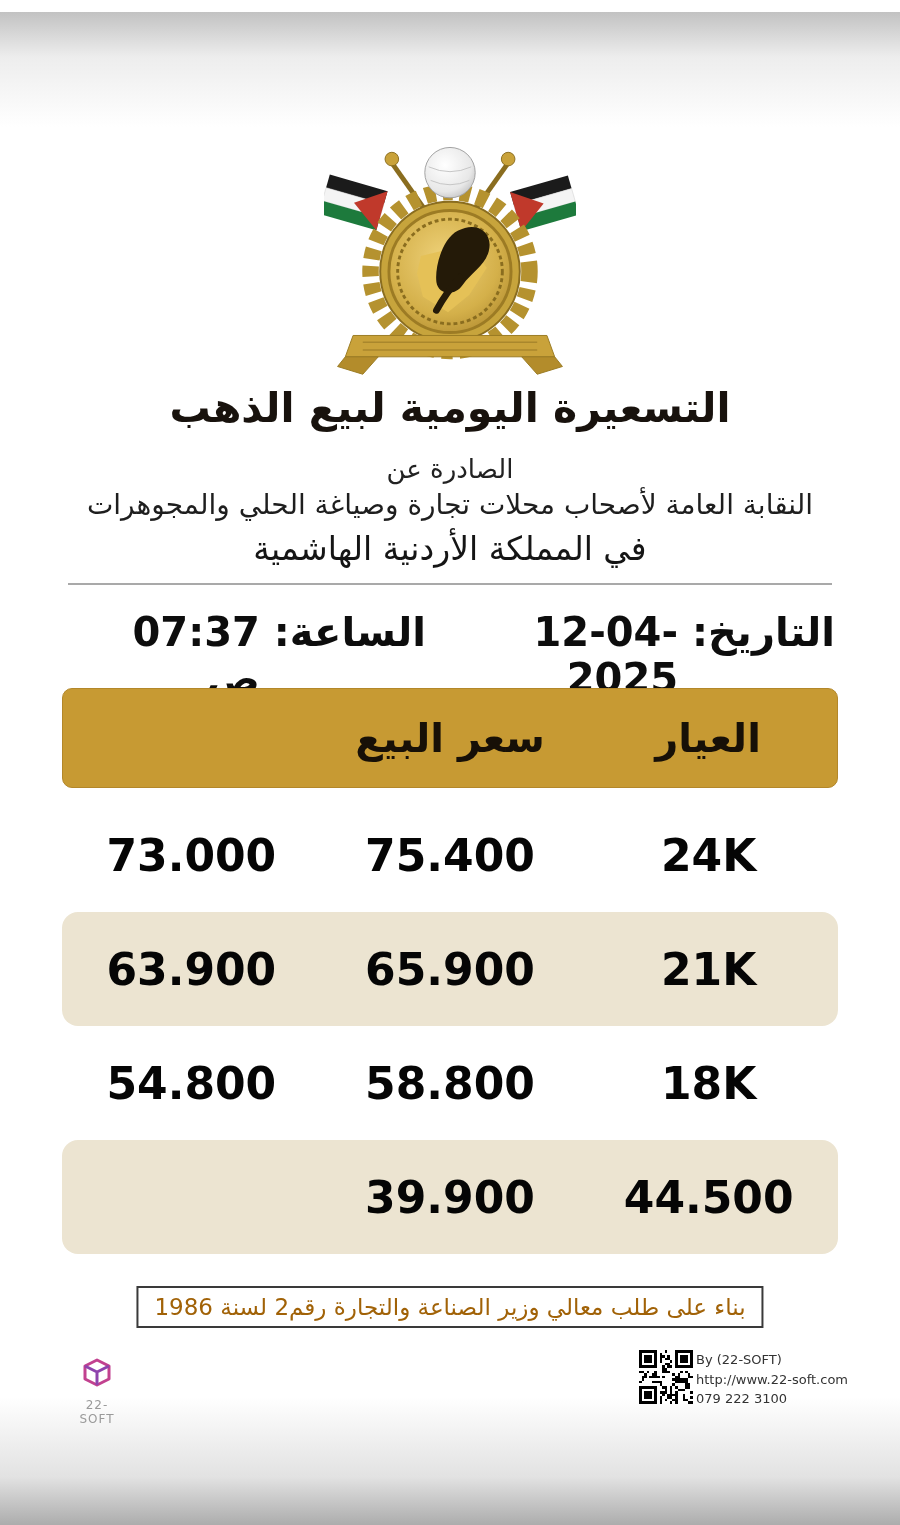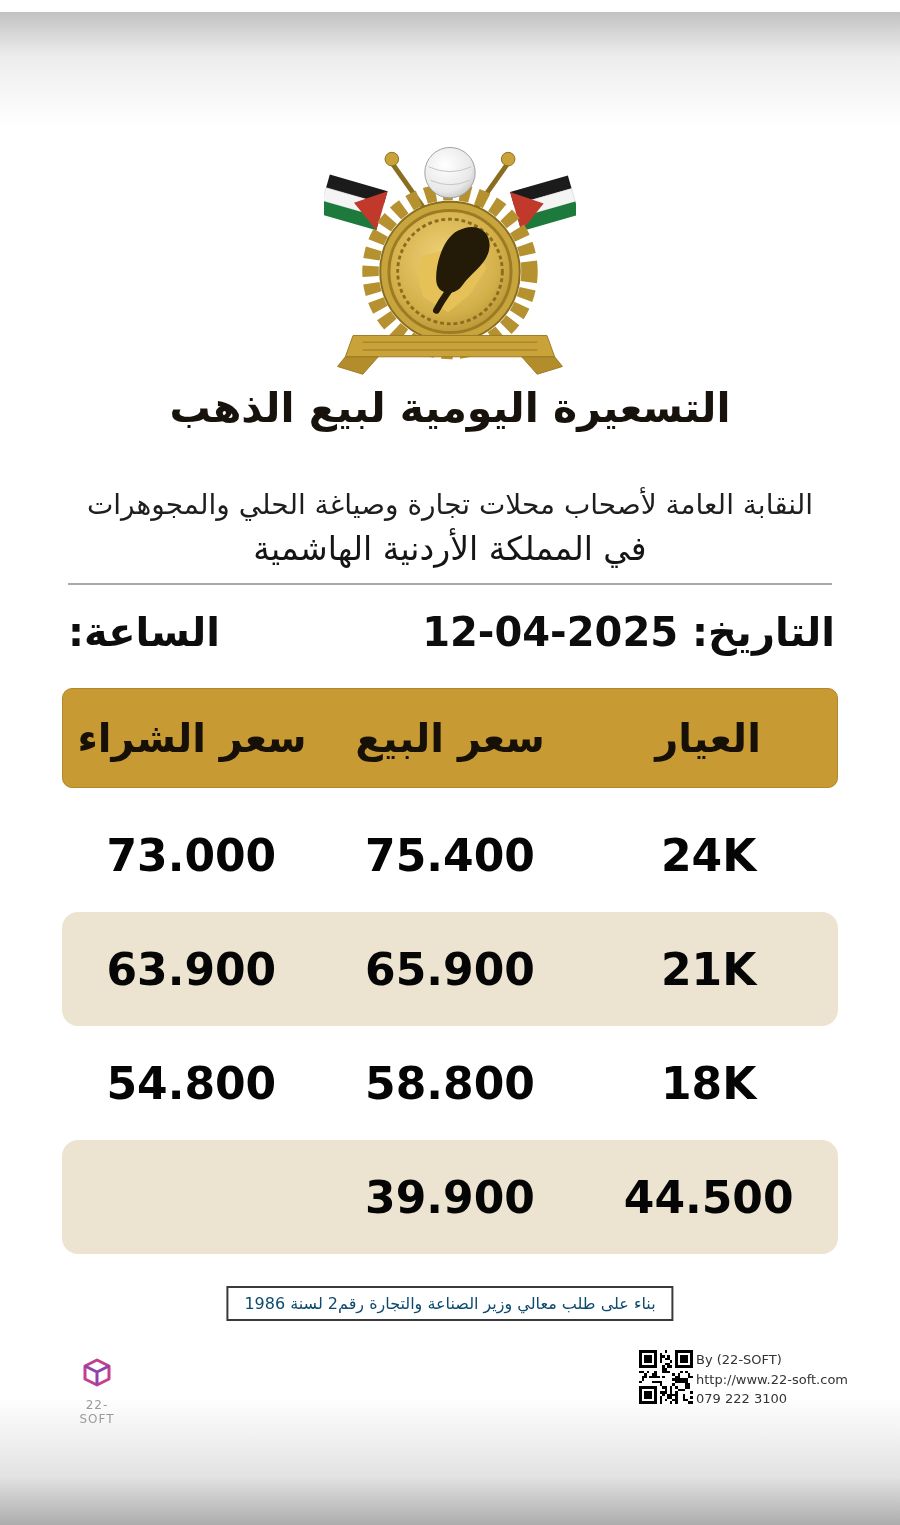--- a/index.html
+++ b/index.html
@@ -21,21 +21,21 @@
   .pair{display:flex;gap:14px;direction:rtl}
   .gold-table{position:absolute;top:676px;left:62px;right:62px}
   .t-header{display:grid;grid-template-columns:1fr 1fr 1fr;direction:rtl;align-items:center;
             height:100px;background:var(--gold,#C79A33);border:1px solid #b3872a;border-radius:10px;
             text-align:center;font-size:40px;font-weight:bold;color:#171007}
   .t-body{margin-top:10px}
   .t-row{display:grid;grid-template-columns:1fr 1fr 1fr;direction:rtl;align-items:center;
          height:114px;text-align:center;font-size:44px;font-weight:bold;color:#050505}
   .t-row.beige{background:var(--beige,#ECE4D1);border-radius:16px}
   .note{position:absolute;top:1274px;left:50%;transform:translateX(-50%);direction:rtl;
-        font-size:16px;color:#0c4a6e;border:2px solid #3a3a3a;background:#fff;
+        font-size:23px;color:#a16207;border:2px solid #3a3a3a;background:#fff;
         padding:6px 16px;white-space:nowrap}
   .footer-right{position:absolute;top:1338px;right:52px;display:flex;gap:3px;align-items:flex-start;direction:ltr}
   .qr{width:54px;height:54px;display:block}
   .footer-text{font-size:13px;color:#333;line-height:1.5;text-align:left}
   .footer-left{position:absolute;top:1340px;left:72px;width:50px;text-align:center}
   .footer-left .brand{font-size:12px;color:#9a9a9a;margin-top:2px;letter-spacing:1px}
 </style>
 </head>
 <body>
 
@@ -94,40 +94,41 @@
 
     <g>
       <polygon points="30,212 230,212 238,234 22,234" fill="#c9a23a" stroke="#9a7b23"></polygon>
       <polygon points="22,234 56,234 40,252 14,244" fill="#b38c2b" stroke="#9a7b23"></polygon>
       <polygon points="238,234 204,234 220,252 246,244" fill="#b38c2b" stroke="#9a7b23"></polygon>
       <path d="M40,219 h180 M40,227 h180" stroke="#8a6d1f" stroke-width="1.5" opacity="0.5"></path>
     </g>
   </svg>
 
   <h1 class="center-text title">التسعيرة اليومية لبيع الذهب</h1>
+  <div class="center-text issued">الصادرة عن</div>
   <div class="center-text org">النقابة العامة لأصحاب محلات تجارة وصياغة الحلي  والمجوهرات</div>
   <div class="center-text country">في المملكة الأردنية الهاشمية</div>
 
   <div class="divider"></div>
 
   <div class="meta">
     <div class="pair">
       <span>التاريخ:</span>
       <span>12-04-2025</span>
     </div>
     <div class="pair">
       <span>الساعة:</span>
+      <span>07:37 ص</span>
     </div>
   </div>
 
   <div class="gold-table">
     <div class="t-header">
       <div>العيار</div>
       <div>سعر البيع</div>
-      <div>سعر الشراء</div>
     </div>
     <div class="t-body">
       <div class="t-row">
         <div>24K</div>
         <div>75.400</div>
         <div>73.000</div>
       </div>
       <div class="t-row beige">
         <div>21K</div>
         <div>65.900</div>

